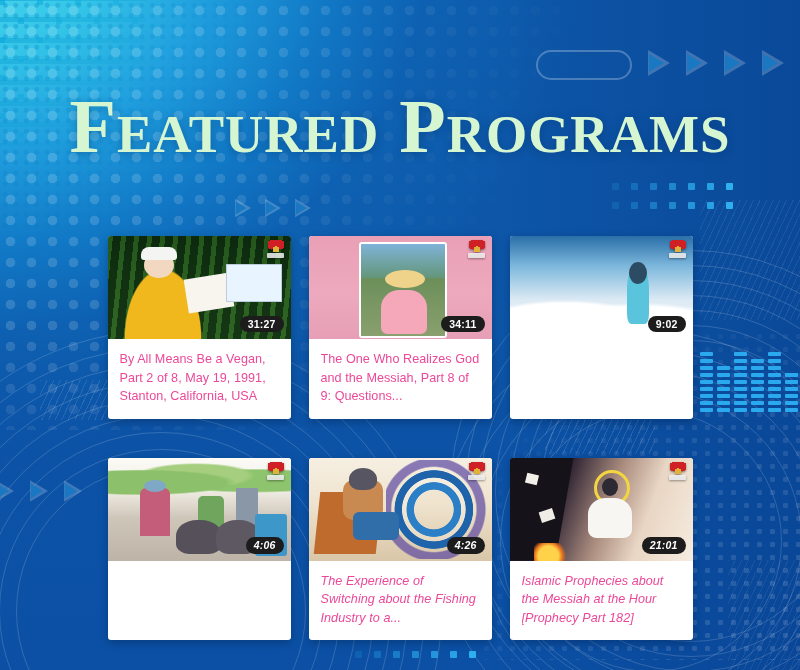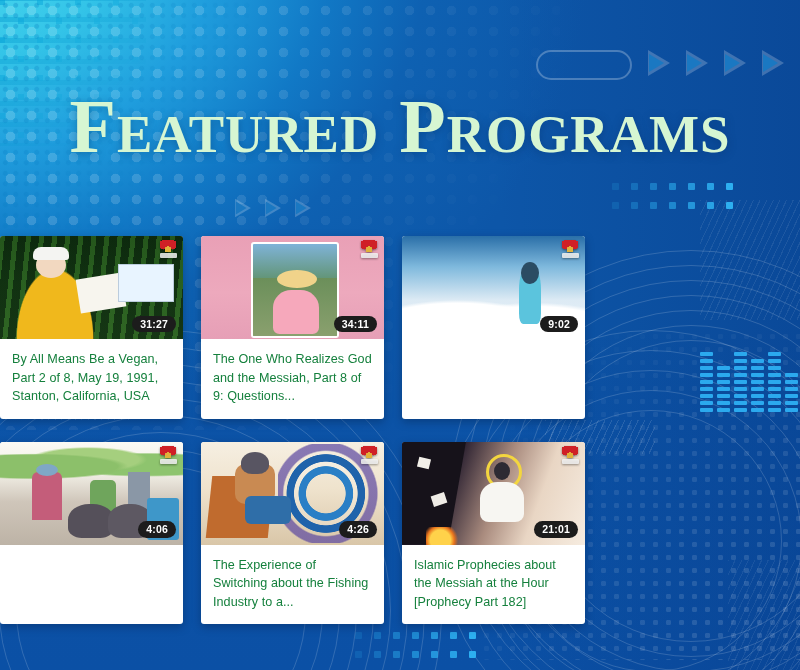--- a/index.html
+++ b/index.html
@@ -128,22 +128,22 @@
     line-height: 1;
     letter-spacing: 1px;
     color: #d6f6d2;
     font-variant: small-caps;
     text-shadow: 0 2px 10px rgba(4,40,90,0.35);
     white-space: nowrap;
   }
 
   
   .grid { position: absolute; left: 0; right: 0; top: 236px; }
-  .row { display: flex; gap: 18px; }
-  .row.r2 { margin-top: 23px; }
+  .row { display: flex; justify-content: center; gap: 18px; }
+  .row.r2 { margin-top: 39px; font-style: italic; }
 
   .card {
     width: 183px;
     background: #ffffff;
     border-radius: 3px;
     box-shadow: 0 3px 9px rgba(2,26,60,0.35);
     overflow: hidden;
     cursor: pointer;
   }
   .thumb {
@@ -182,21 +182,21 @@
     padding: 3px 8px;
     border-radius: 10px;
     line-height: 1;
   }
   .card-body {
     padding: 11px 12px 13px 12px;
   }
   .card-title {
     font-size: 12.6px;
     line-height: 1.47;
-    color: #15803d;
+    color: #ec4899;
     font-weight: 400;
     letter-spacing: 0.05px;
     display: -webkit-box;
     -webkit-line-clamp: 3;
     -webkit-box-orient: vertical;
     overflow: hidden;
   }
 </style>
 </head>
 <body>

